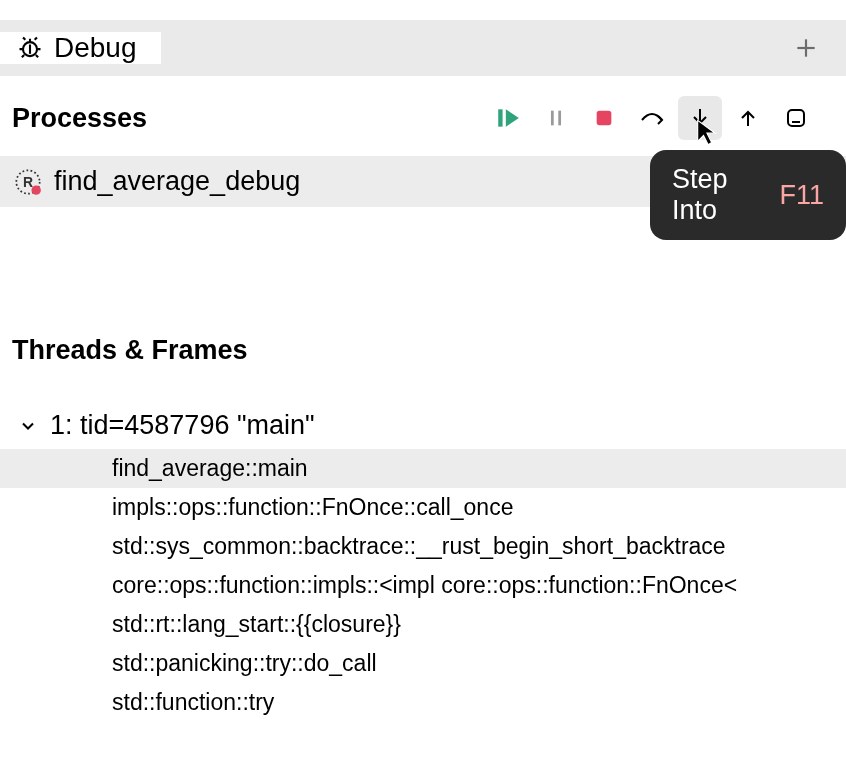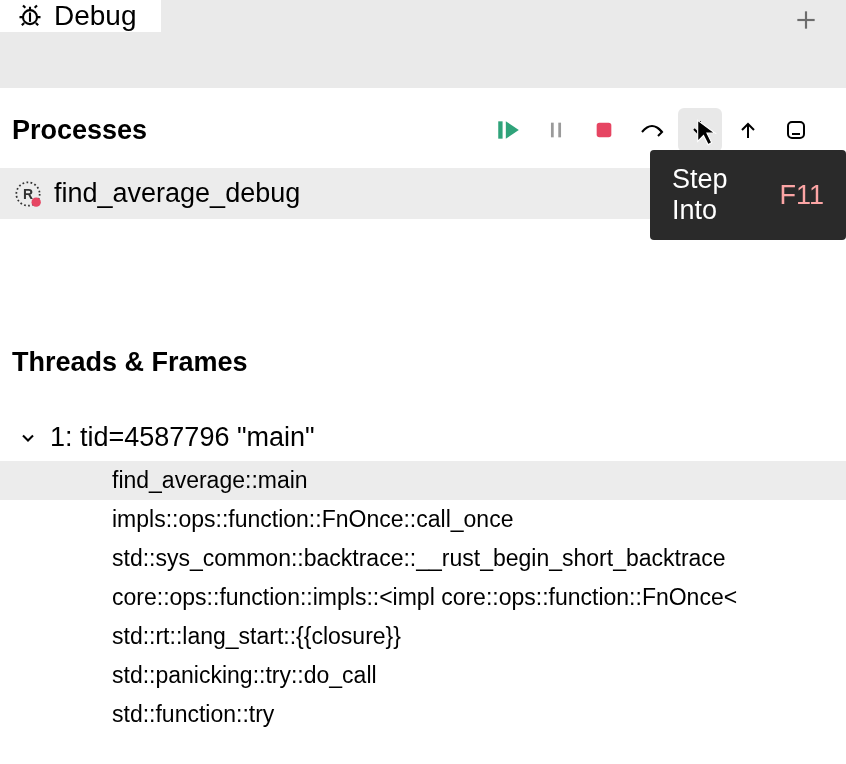--- a/index.html
+++ b/index.html
@@ -6,23 +6,24 @@
     body {
       font-family: -apple-system, BlinkMacSystemFont, "Segoe UI", Helvetica, Arial, sans-serif;
       background: #fff;
       width: 846px;
       height: 764px;
       overflow: hidden;
       color: #000;
     }
     .tab-bar {
       display: flex;
-      height: 88px;
-      align-items: flex-start;
+      height: 56px;
+      align-items: center;
       background: #eaeaea;
+      margin-top: 20px;
     }
     .tab {
       display: flex;
       align-items: center;
       padding: 0 24px 0 16px;
       background: #fff;
       border-radius: 0 0 0 0;
       gap: 10px;
       font-size: 28px;
     }
@@ -86,21 +87,21 @@
       margin: 0 -12px;
       padding-left: 112px;
     }
     .tooltip {
       position: absolute;
       top: 150px;
       left: 650px;
       background: #2a2a2a;
       color: #fff;
       padding: 14px 22px;
-      border-radius: 4px;
+      border-radius: 16px;
       font-size: 27px;
       display: flex;
       gap: 10px;
       align-items: center;
     }
     .tooltip .shortcut { color: #fca5a5; }
     .cursor {
       position: absolute;
       top: 118px;
       left: 695px;

